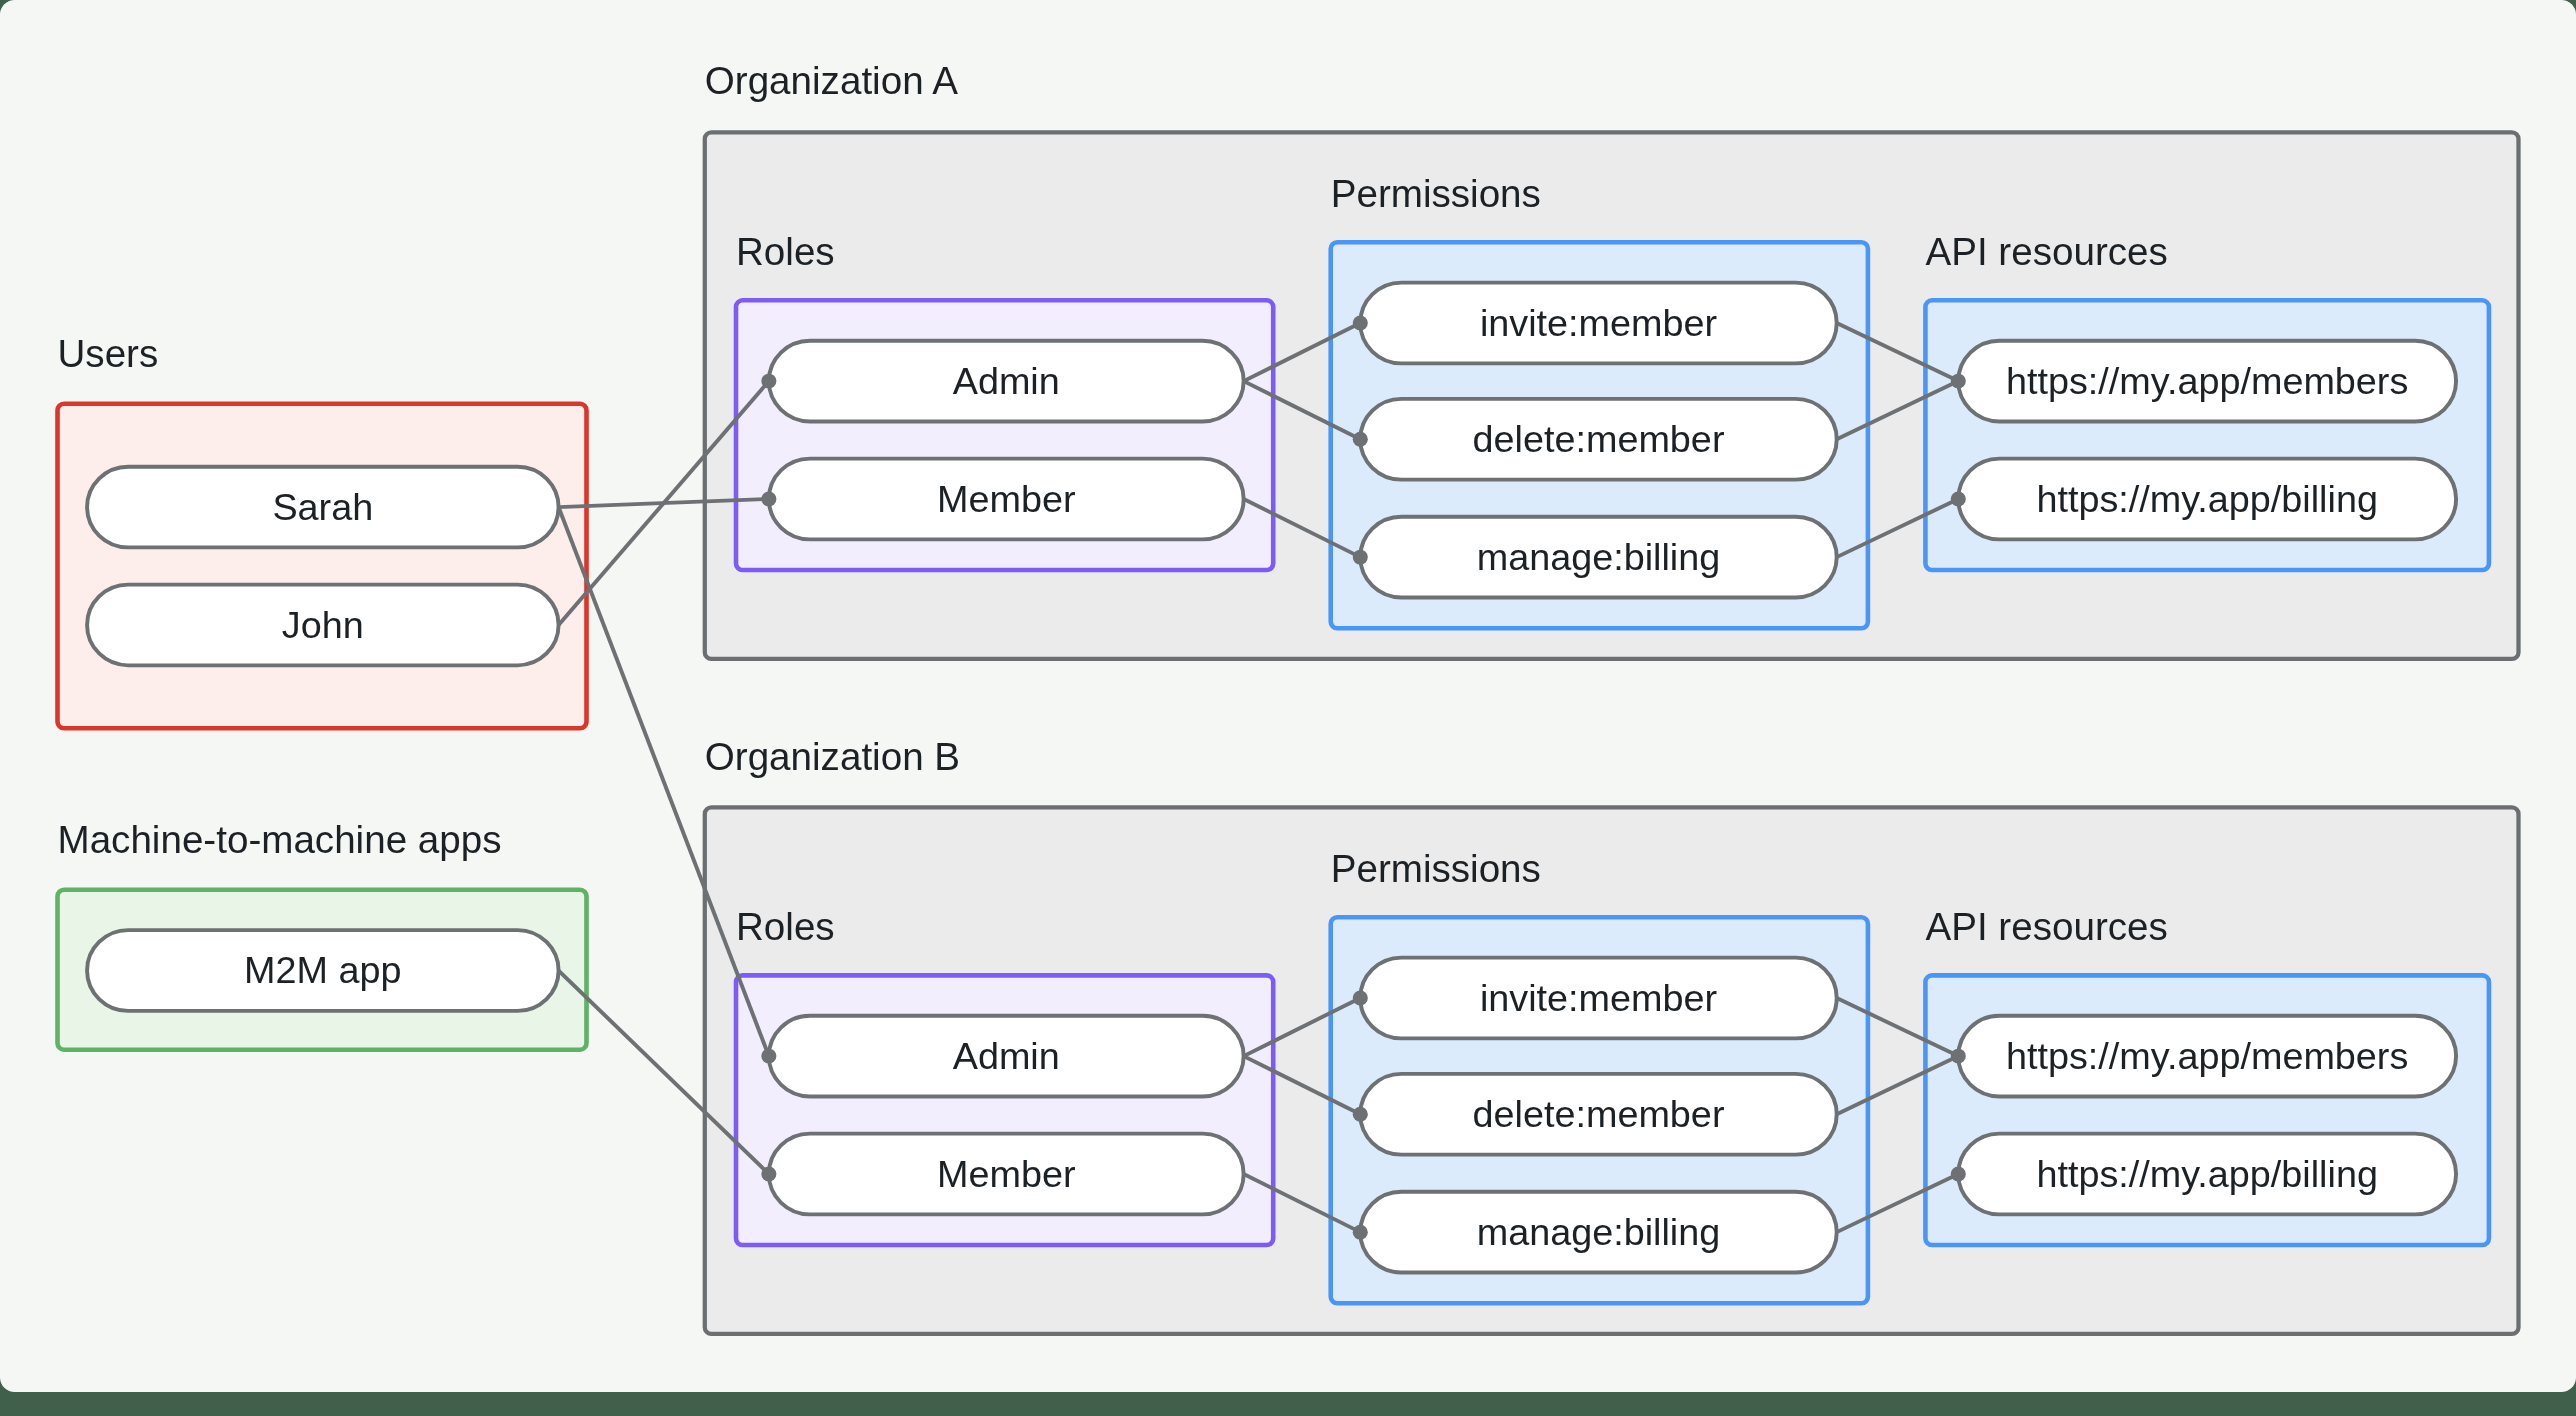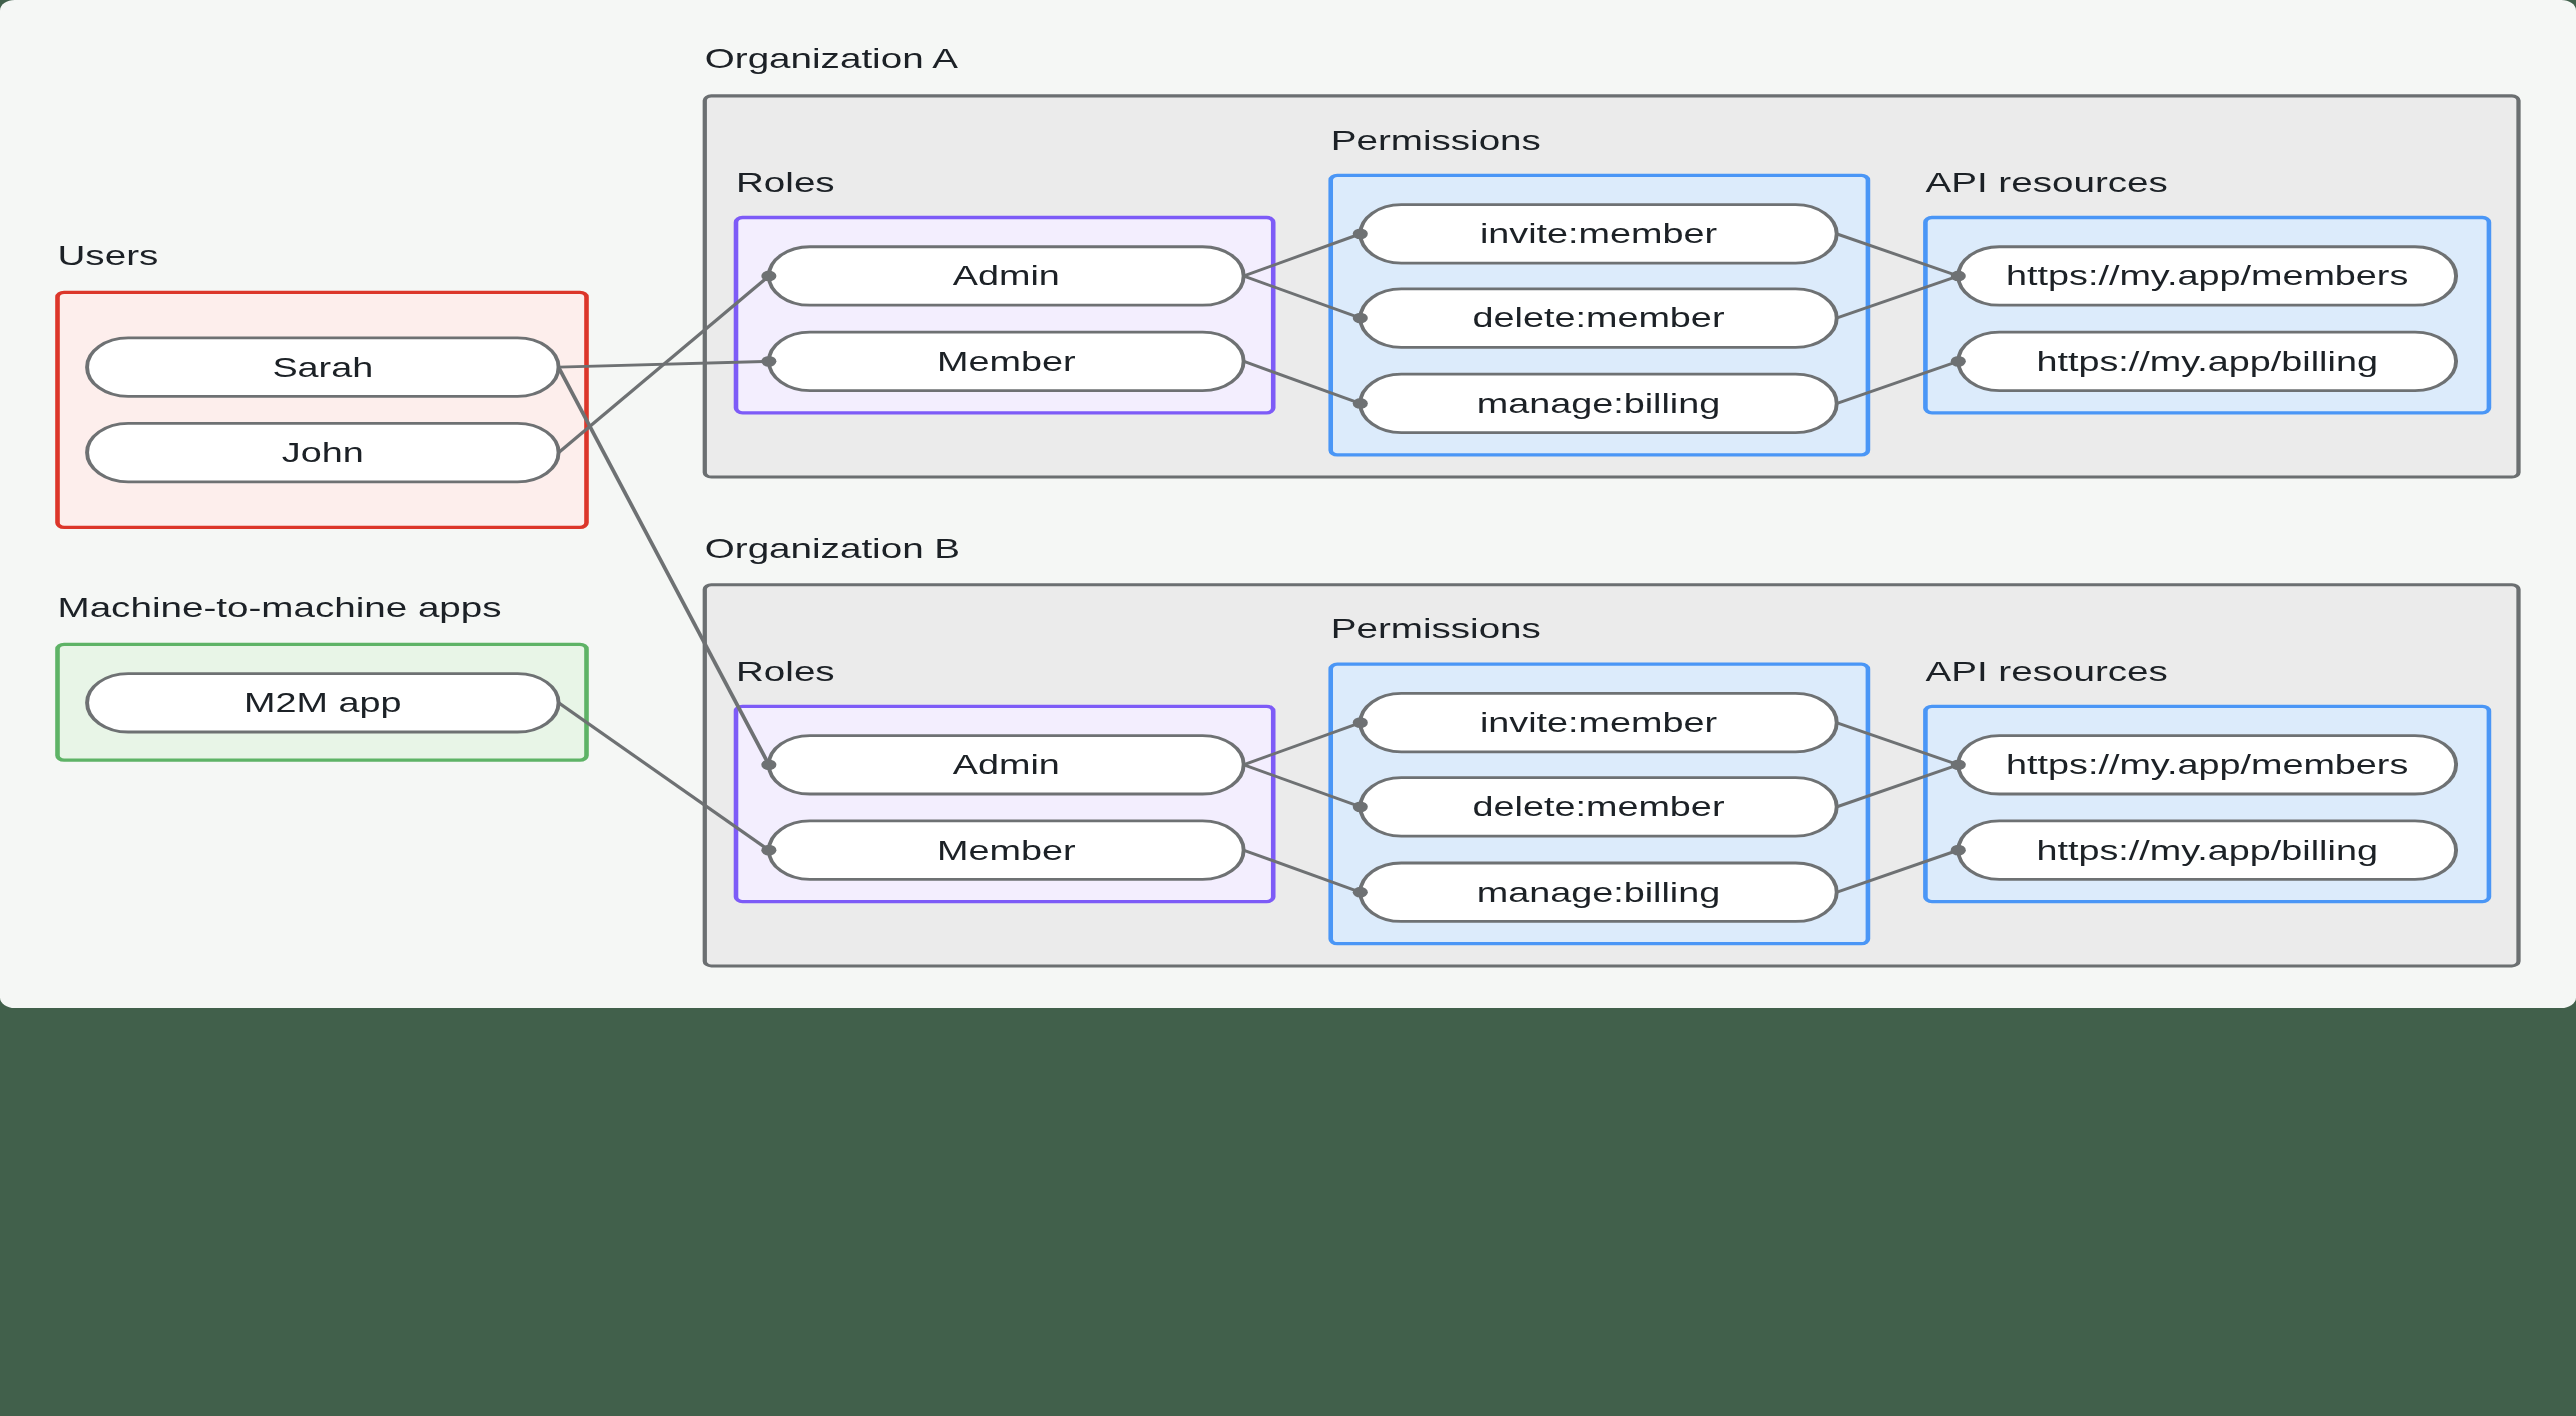--- a/index.html
+++ b/index.html
@@ -2,21 +2,21 @@
 <html style="font-size:14.4px"><head>
 <meta charset="utf-8">
 <style>
   html,body{margin:0;padding:0;}
   body{
     width:2576px;height:1416px;
     background:#41604b;            
     font-family:"Liberation Sans", sans-serif;
     overflow:hidden;
   }
-  .page{position:relative;width:2576px;height:1008px;border-radius:31px;}
+  .page{position:relative;width:2576px;height:1392px;border-radius:31px;}
   .page svg{position:absolute;left:0;top:0;width:100%;height:100%;display:block;}
 
   
   .grp-label{font-size:23.5px;fill:#1c2126;font-weight:400;}
   .node-label{font-size:23px;fill:#1c2126;font-weight:400;text-anchor:middle;}
   .org-box{fill:#ebebeb;stroke:#6b6f71;stroke-width:2.6;}
   .pill{fill:#ffffff;stroke:#6e7173;stroke-width:2.4;}
   .edge{stroke:#6e7173;stroke-width:2.4;fill:none;}
   .edge-dot{fill:#6e7173;stroke:none;}
 </style>

